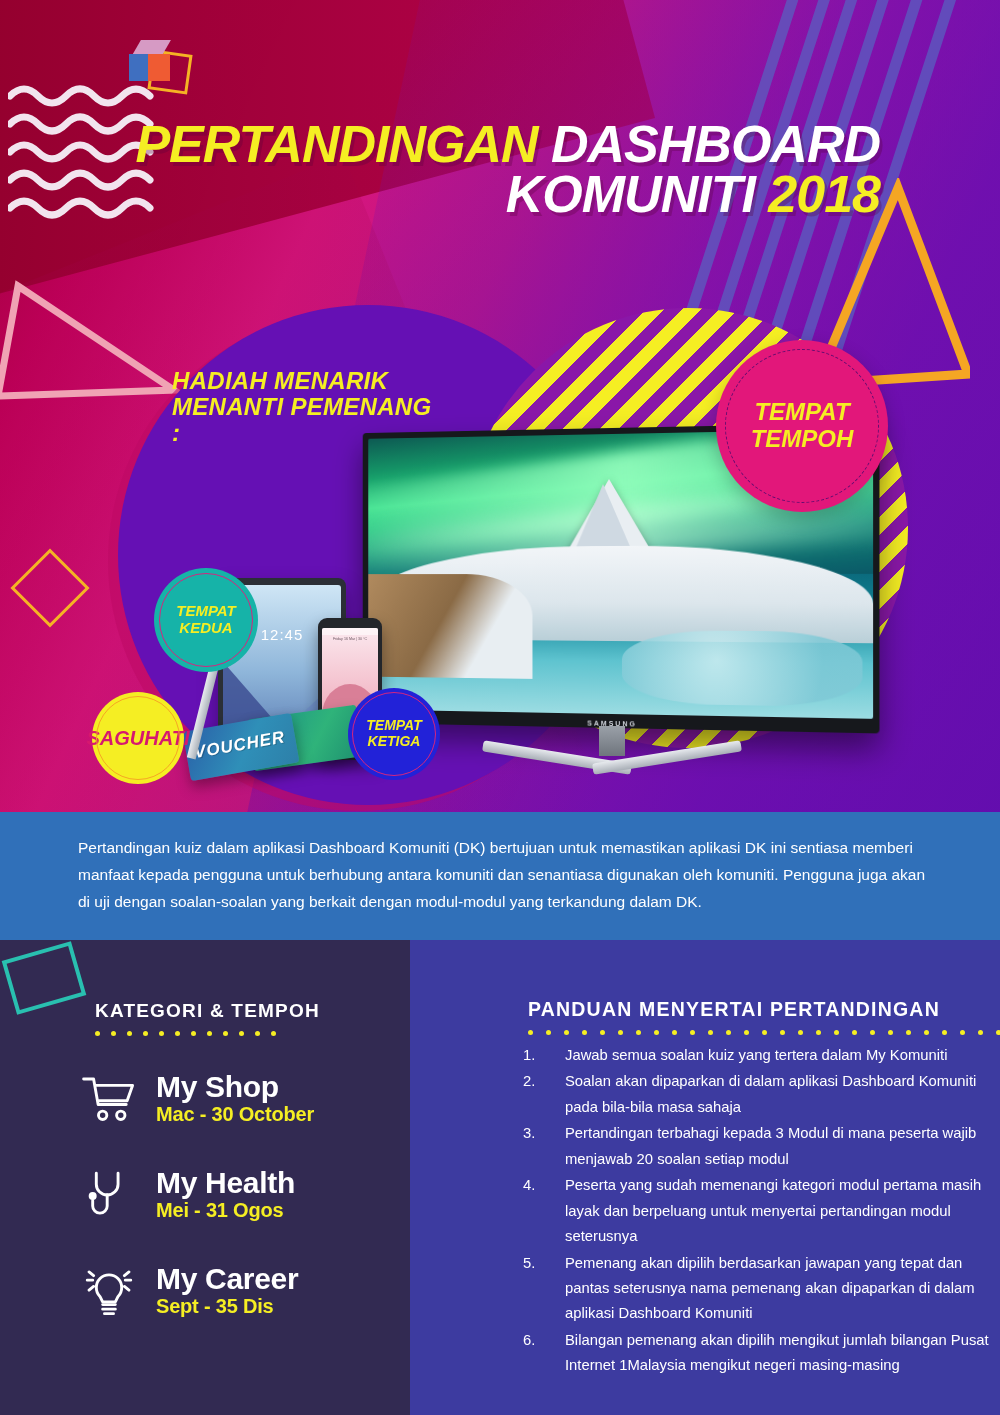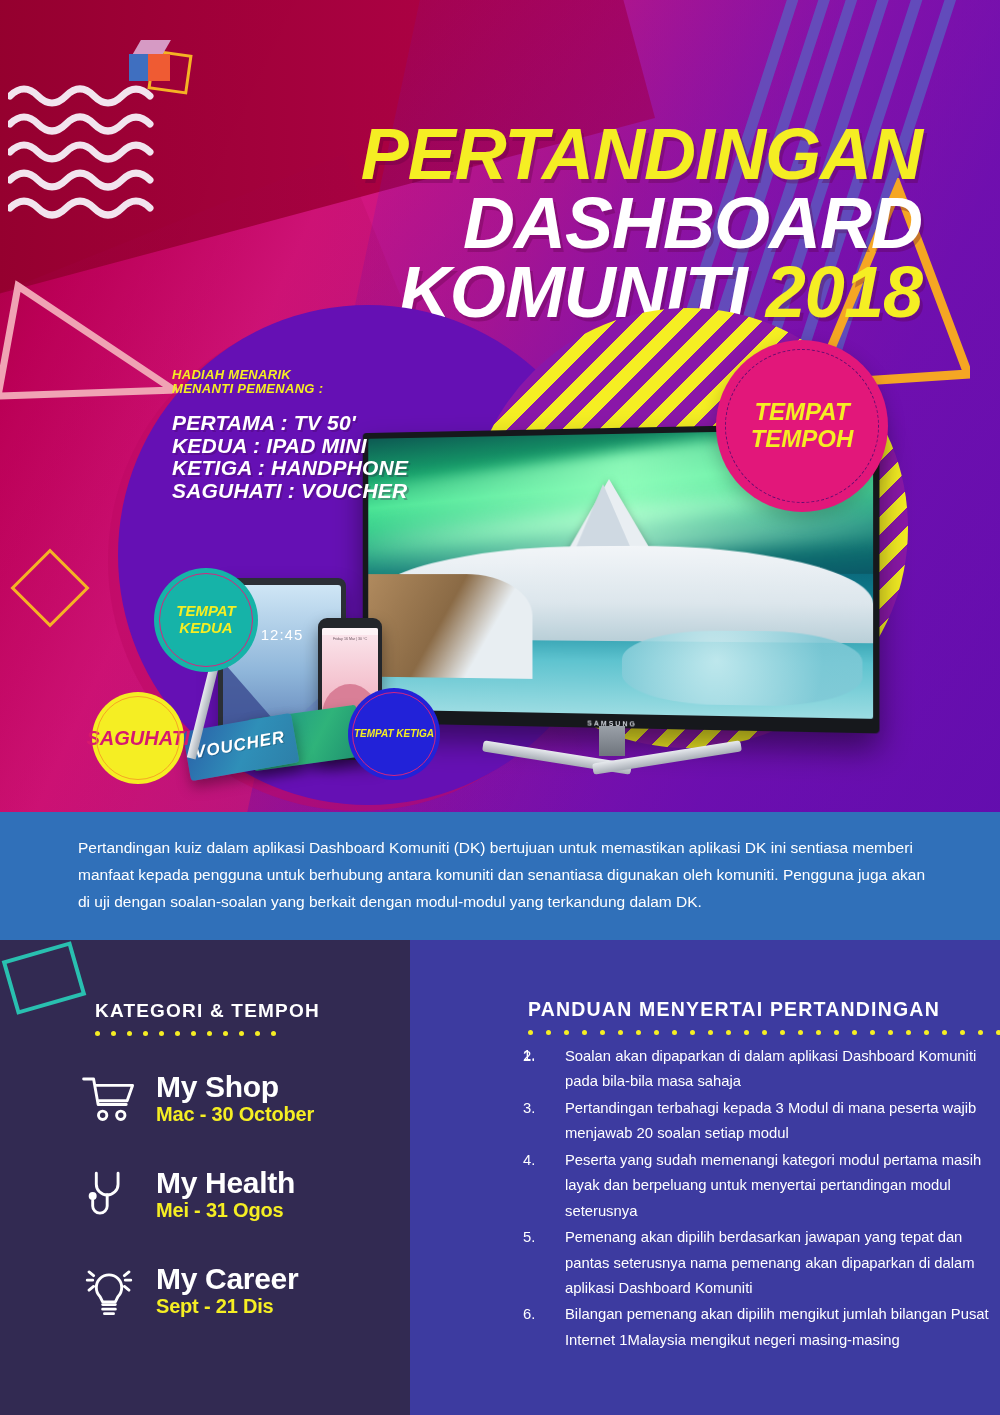--- a/index.html
+++ b/index.html
@@ -32,33 +32,33 @@
         transform: skewX(-30deg) ; }
   .cube .lf { position:absolute; left:1px; top:14px; width:19px; height:27px; background:#3f6fc0; }
   .cube .rt { position:absolute; left:20px; top:14px; width:22px; height:27px; background:#ef5b33; }
   .sq-yellow { position:absolute; left:150px; top:52px; width:40px; height:40px; border:3px solid #f5b324; transform: rotate(8deg); }
   .diamond-yellow { position:absolute; left:22px; top:560px; width:56px; height:56px; border:3px solid #f5b324; transform: rotate(45deg); }
   .tri-orange { position:absolute; right:30px; top:178px; width:160px; height:260px; }
 
   .url { position:absolute; left:0; right:0; top:36px; text-align:center;
          color:#fff; font-size:17px; letter-spacing:7.5px; font-weight:700; }
 
-  .title { position:absolute; left:0; width:1000px; top:120px; text-align:right; padding-right:78px;
-           font-weight:900; font-style:italic; font-size:72px; line-height:.96;
+  .title { position:absolute; left:0; width:1000px; top:120px; text-align:right; padding-right:120px;
+           font-weight:900; font-style:italic; font-size:52px; line-height:.96;
            letter-spacing:-1px; }
   .title .l2 { padding-right:0px; }
   .t-yellow { color:#f5ee23; text-shadow:3px 4px 0 rgba(90,0,60,.30); }
   .t-white  { color:#ffffff; text-shadow:3px 4px 0 rgba(90,0,60,.30); }
 
   
   .pcircle { position:absolute; left:118px; top:305px; width:500px; height:500px; border-radius:50%;
              background:#6510b4; box-shadow: -10px 6px 0 rgba(190,10,100,.55); }
   .prize { position:absolute; left:172px; top:368px; width:260px;
            font-weight:900; font-style:italic; line-height:1.08; }
-  .prize .hdr { color:#f5ee23; font-size:13px; letter-spacing:.3px; text-transform:uppercase; }
+  .prize .hdr { color:#f5ee23; font-size:24px; letter-spacing:.3px; text-transform:uppercase; }
   .prize .list { margin-top:16px; color:#fff; font-size:21px; letter-spacing:.2px; text-transform:uppercase; }
   .prize .list div { text-shadow:2px 2px 0 rgba(60,0,60,.25); }
 
   
   .stripecirc { position:absolute; left:468px; top:308px; width:440px; height:440px; border-radius:50%;
         overflow:hidden; }
   .stripecirc .inner { position:absolute; left:-80px; top:-80px; width:620px; height:620px;
         background: repeating-linear-gradient(-45deg, #f5ee23 0 13px, #8a17a8 13px 26px); }
 
   
@@ -129,21 +129,21 @@
 
   
   .badge { position:absolute; border-radius:50%; display:flex; align-items:center; justify-content:center;
            text-align:center; font-weight:900; font-style:italic; line-height:1.12; }
   .b1 { left:716px; top:340px; width:172px; height:172px; background:#e2177a; color:#f5ee23; font-size:24px;
         box-shadow:0 6px 18px rgba(0,0,0,.22); }
   .b1::after { content:""; position:absolute; inset:9px; border-radius:50%;
         border:1.5px dashed rgba(70,10,110,.8); }
   .b2 { left:154px; top:568px; width:104px; height:104px; background:#16b3a8; color:#f5ee23; font-size:15px; }
   .b2::after { content:""; position:absolute; inset:5px; border-radius:50%; border:1.5px solid #d6257f; }
-  .b3 { left:348px; top:688px; width:92px; height:92px; background:#2222d8; color:#f5ee23; font-size:10px; }
+  .b3 { left:348px; top:688px; width:92px; height:92px; background:#2222d8; color:#f5ee23; font-size:14px; }
   .b3::after { content:""; position:absolute; inset:4px; border-radius:50%; border:1.5px solid #d6257f; }
   .b4 { left:92px; top:692px; width:92px; height:92px; background:#f5ee23; color:#d6186f; font-size:20px; }
   .b4::after { content:""; position:absolute; inset:4px; border-radius:50%; border:1.5px solid #f5a623; }
   .stick { position:absolute; left:200px; top:650px; width:9px; height:110px;
         background: linear-gradient(90deg,#e8ebee,#a9b0b8); transform: rotate(14deg); }
 
   
   .band { position:absolute; left:0; top:812px; width:1000px; height:128px; background:#3070b9; }
   .band p { color:#fff; font-size:15.5px; line-height:1.75; padding:22px 74px 0 78px; }
 
@@ -287,26 +287,20 @@
       <div class="vtxt">VOUCHER</div>
     </div>
 
     <div class="stick"></div>
 
     <div class="prize">
       <div class="hdr">
         <div>Hadiah menarik</div>
         <div>menanti pemenang :</div>
       </div>
-      <div class="list">
-        <div>Pertama : TV 50'</div>
-        <div>Kedua : Ipad Mini</div>
-        <div>Ketiga : Handphone</div>
-        <div>Saguhati : Voucher</div>
-      </div>
     </div>
 
     <div class="badge b1">TEMPAT TEMPOH</div>
     <div class="badge b2">TEMPAT KEDUA</div>
     <div class="badge b3">TEMPAT KETIGA</div>
     <div class="badge b4">SAGUHATI</div>
   </div>
 
   <div class="band">
     <p>Pertandingan kuiz dalam aplikasi Dashboard Komuniti (DK) bertujuan untuk memastikan aplikasi DK ini sentiasa memberi manfaat kepada pengguna untuk berhubung antara komuniti dan senantiasa digunakan oleh komuniti. Pengguna juga akan di uji dengan soalan-soalan yang berkait dengan modul-modul yang terkandung dalam DK.</p>
@@ -368,21 +362,21 @@
       <div class="cat c3">
         <svg class="ico" viewBox="0 0 64 64">
           <g fill="none" stroke="#fff" stroke-width="3.2" stroke-linecap="round" stroke-linejoin="round">
             <path d="M22 38 a14 14 0 1 1 20 0 l-3 6 h-14 z"></path>
             <path d="M25 47 h14 M25 52 h14 M27 57 h10"></path>
             <path d="M8 20 h6 M10 11 l5 4 M10 31 l5 -4 M56 20 h-6 M54 11 l-5 4 M54 31 l-5 -4"></path>
           </g>
         </svg>
         <div>
           <div class="nm">My Career</div>
-          <div class="dt">Sept - 21 Dis</div>
+          <div class="dt">Sept - 35 Dis</div>
         </div>
       </div>
     </div>
 
     <div class="right-col">
       <div class="hd">
         <div class="sec-title">PANDUAN MENYERTAI PERTANDINGAN</div>
         <div class="dots">
           <i></i>
             <i></i>
@@ -410,20 +404,21 @@
             <i></i>
           <i></i>
             <i></i>
             <i></i>
             <i></i>
         </div>
       </div>
       <ol class="guide">
         <li>
           <span class="num">1.</span>
+          <span>Jawab semua soalan kuiz yang tertera dalam My Komuniti</span>
         </li>
         <li>
           <span class="num">2.</span>
           <span>Soalan akan dipaparkan di dalam aplikasi Dashboard Komuniti pada bila-bila masa sahaja</span>
         </li>
         <li>
           <span class="num">3.</span>
           <span>Pertandingan terbahagi kepada 3 Modul di mana peserta wajib menjawab 20 soalan setiap modul</span>
         </li>
         <li>

